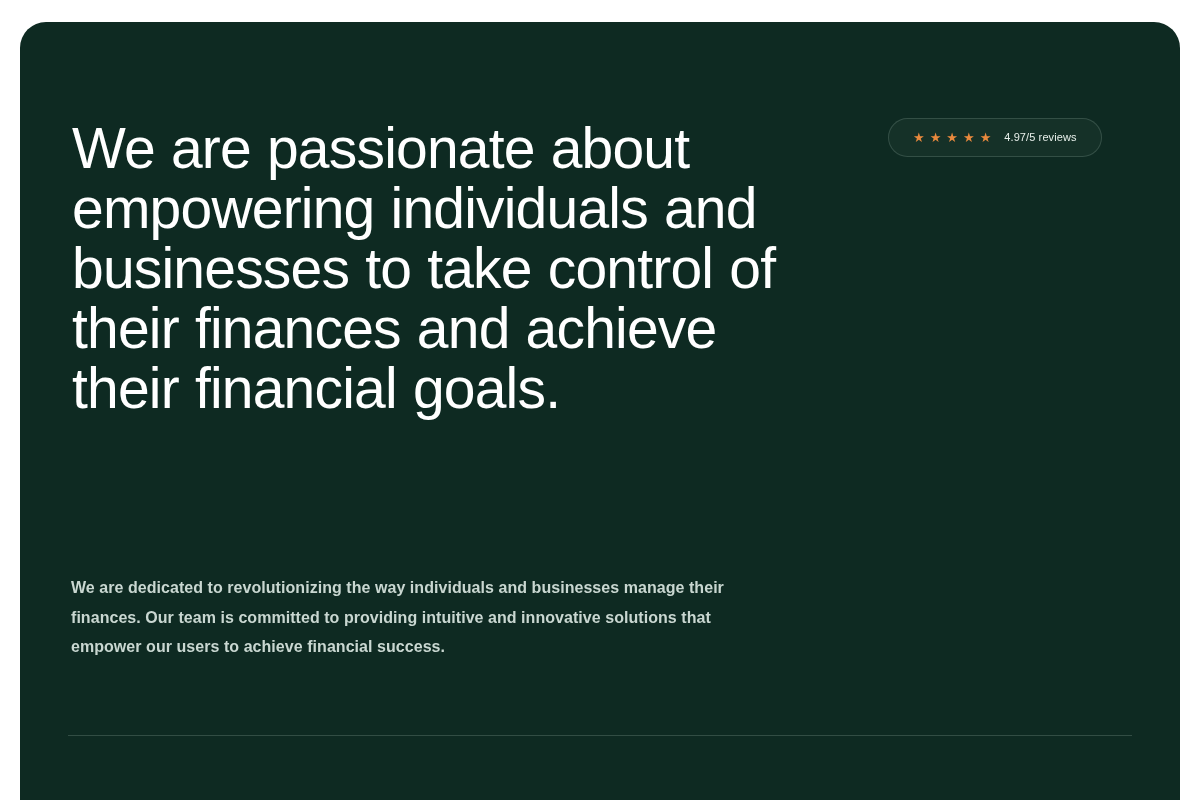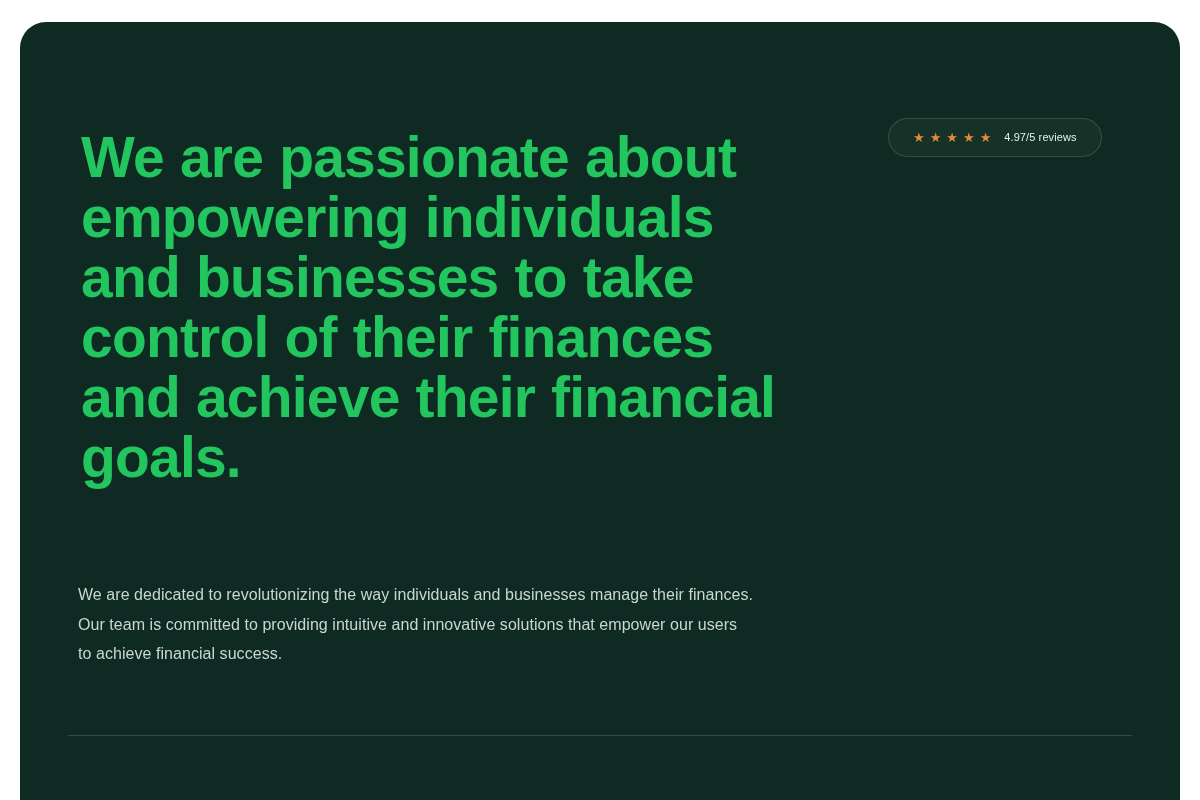--- a/index.html
+++ b/index.html
@@ -75,39 +75,39 @@
     letter-spacing: 0.1px;
     line-height: 1;
   }
 
   
   .headline {
     position: absolute;
     left: 48px;
     top: 92px;
     width: 712px;
-    margin: 13px;
+    margin: 4px;
     font-size: 57px;
     line-height: 60px;
-    font-weight: 700;
+    font-weight: 400;
     letter-spacing: -0.8px;
-    color: #22c55e;
+    color: #ffffff;
     word-spacing: 1px;
   }
 
   
   .body-copy {
     position: absolute;
     left: 48px;
     top: 548px;
     width: 676px;
-    margin: 10px;
+    margin: 3px;
     font-size: 16px;
     line-height: 29.5px;
-    font-weight: 400;
+    font-weight: 700;
     color: #c9d7d1;
     letter-spacing: 0.05px;
   }
 
   
   .divider {
     position: absolute;
     left: 48px;
     top: 713px;
     width: 1064px;

